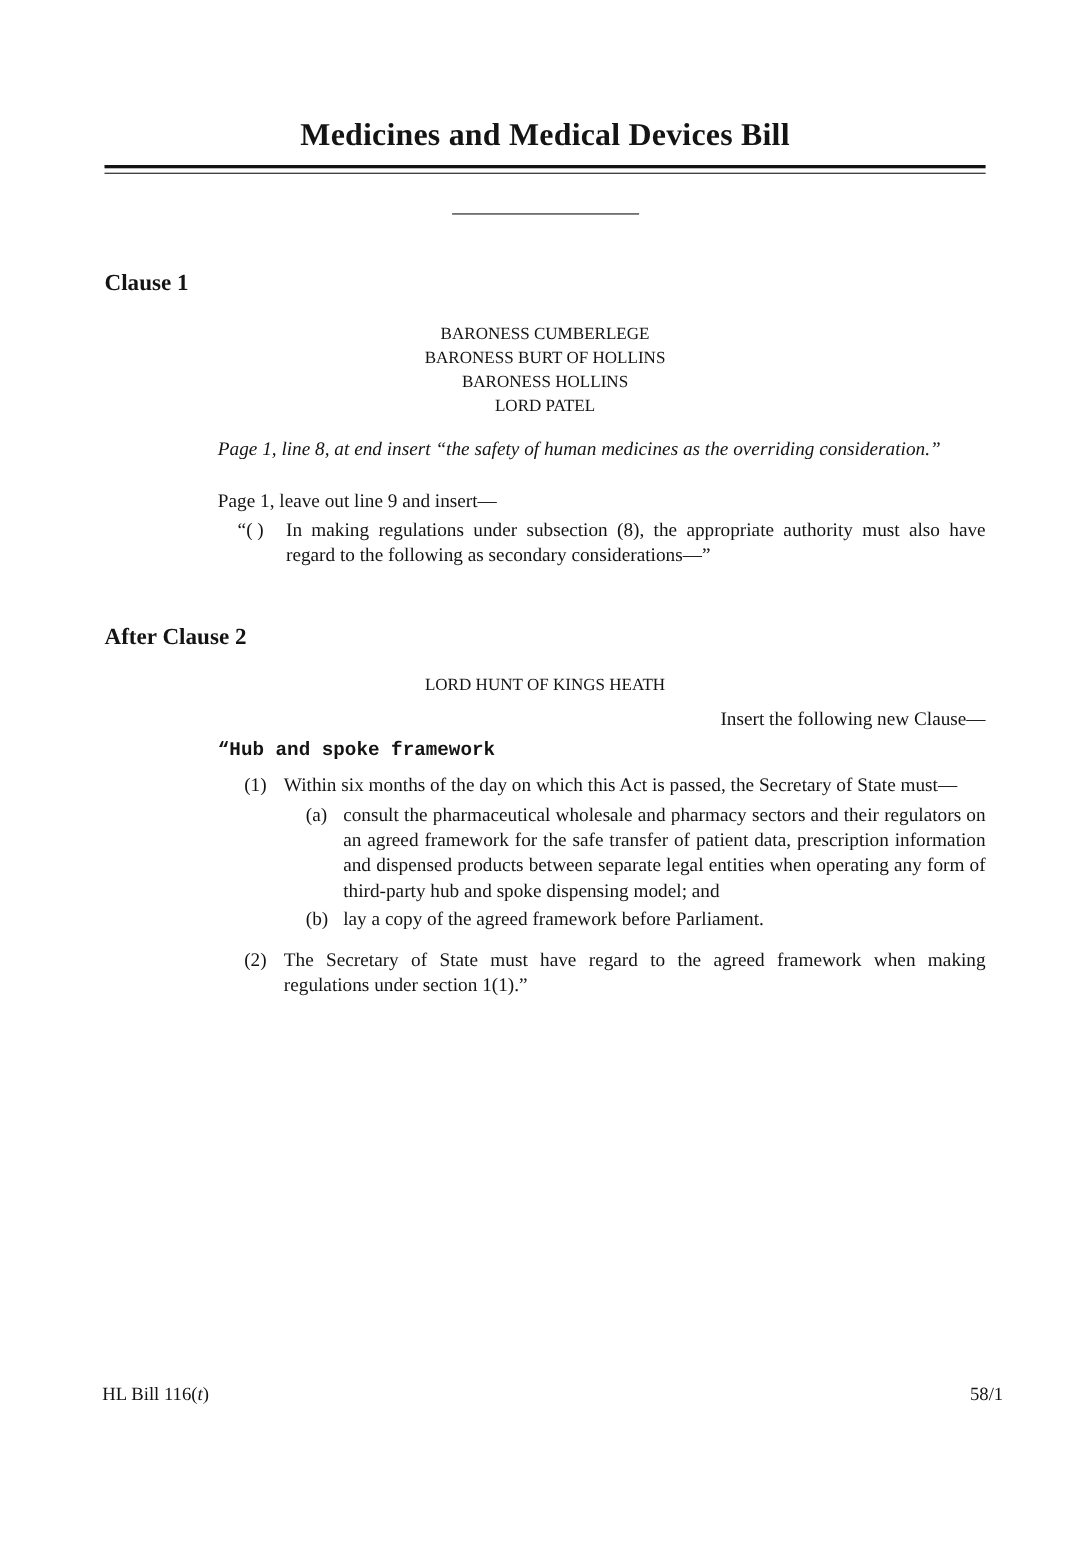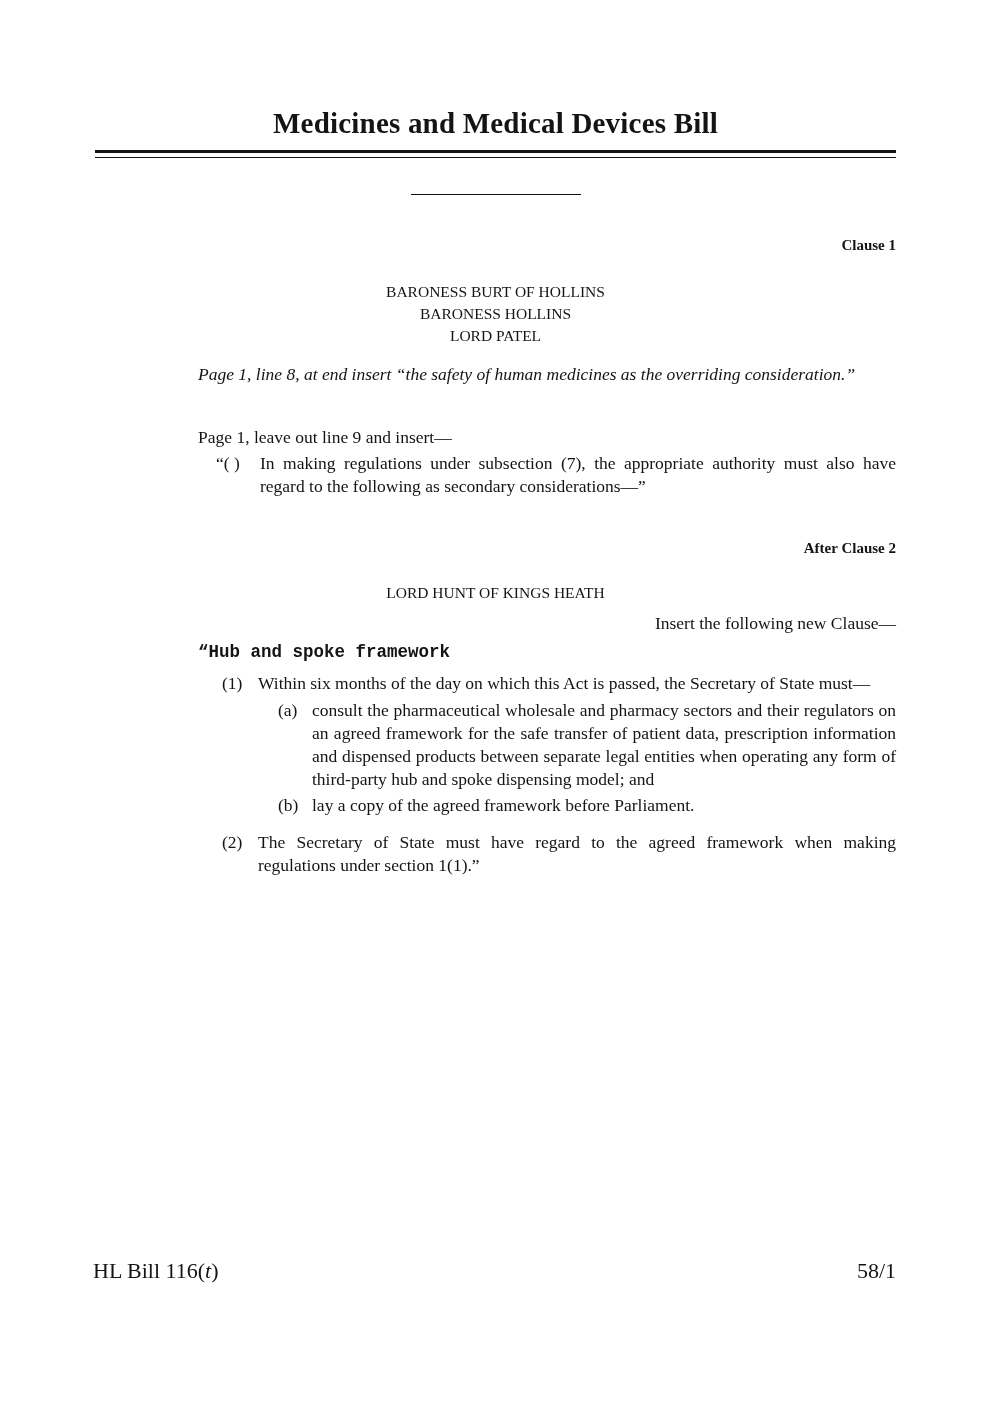--- a/index.html
+++ b/index.html
@@ -25,37 +25,37 @@
   }
   .rule-thick { height: 3px; background: #141414; margin-top: 10px; }
   .rule-thin  { height: 1px; background: #141414; margin-top: 4px; }
 
   .preamble { margin-top: 148px; text-align: center; font-size: 17px; }
   .preamble-line { margin-bottom: 17px; line-height: 20px; }
 
   .short-rule { width: 170px; height: 1px; background: #141414; margin: 36px auto 0; }
 
   .clause-heading {
-    text-align: right;
+    text-align: left;
     font-weight: bold;
-    font-size: 15px;
+    font-size: 21px;
     line-height: 20px;
-    margin-top: 40px;
+    margin-top: 52px;
   }
   .sponsors { text-align: center; font-size: 15.5px; line-height: 22px; margin-top: 26px; }
   .sponsors2 { margin-top: 24px; }
 
   .para {
     margin-left: 103px;
     font-size: 17.5px;
     line-height: 23px;
     text-align: justify;
   }
   .amend1 { margin-top: 16px; font-style: italic; }
-  .amend2-intro { margin-top: 40px; text-align: left; }
+  .amend2-intro { margin-top: 24px; text-align: left; }
   .intro2 { margin-top: 8px; text-align: right; }
   .new-clause-title { margin-top: 6px; font-weight: bold; text-align: left; font-family: Liberation Mono, monospace; }
 
   .flex-item { display: flex; font-size: 17.5px; line-height: 23px; }
   .flex-item .marker { flex: none; }
   .flex-item .itext { flex: 1; text-align: justify; }
 
   .quote-item { margin-left: 121px; margin-top: 3px; }
   .quote-item .marker { width: 44px; }
 
@@ -65,55 +65,56 @@
   .item-l2 .marker { width: 34px; }
 
   .item-1 { margin-top: 8px; }
   .item-a { margin-top: 4px; }
   .item-b { margin-top: 3px; }
   .item-2 { margin-top: 14px; }
 
   .footer {
     position: absolute;
     left: 93px;
-    right: 95px;
+    right: 79px;
     top: 1258px;
     display: flex;
     justify-content: space-between;
-    font-size: 22px;
+    font-size: 17px;
   }
 </style>
 </head>
 <body>
 
 <div class="page">
   <div class="inner">
 
     <h1 class="doc-title">Medicines and Medical Devices Bill</h1>
     <div class="rule-thick"></div>
     <div class="rule-thin"></div>
 
 
     <div class="short-rule"></div>
 
     <div class="clause-heading">Clause 1</div>
 
     <div class="sponsors">
+      <div>BARONESS CUMBERLEGE</div>
       <div>BARONESS BURT OF HOLLINS</div>
       <div>BARONESS HOLLINS</div>
       <div>LORD PATEL</div>
     </div>
 
     <p class="para amend1">Page 1, line 8, at end insert “the safety of human medicines as the overriding consideration.”</p>
 
     <p class="para amend2-intro">Page 1, leave out line 9 and insert—</p>
 
     <div class="flex-item quote-item">
       <span class="marker">“( )</span>
-      <span class="itext">In making regulations under subsection (7), the appropriate authority must also have regard to the following as secondary considerations—”</span>
+      <span class="itext">In making regulations under subsection (8), the appropriate authority must also have regard to the following as secondary considerations—”</span>
     </div>
 
     <div class="clause-heading">After Clause 2</div>
 
     <div class="sponsors sponsors2">
       <div>LORD HUNT OF KINGS HEATH</div>
     </div>
 
     <p class="para intro2">Insert the following new Clause—</p>
 

